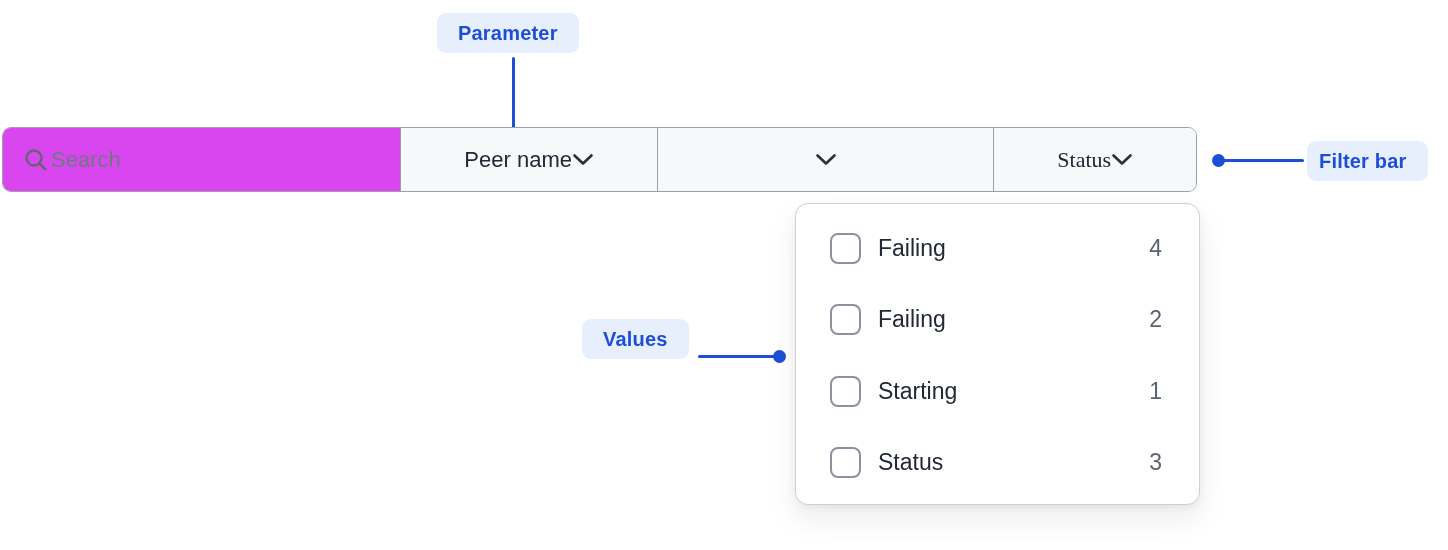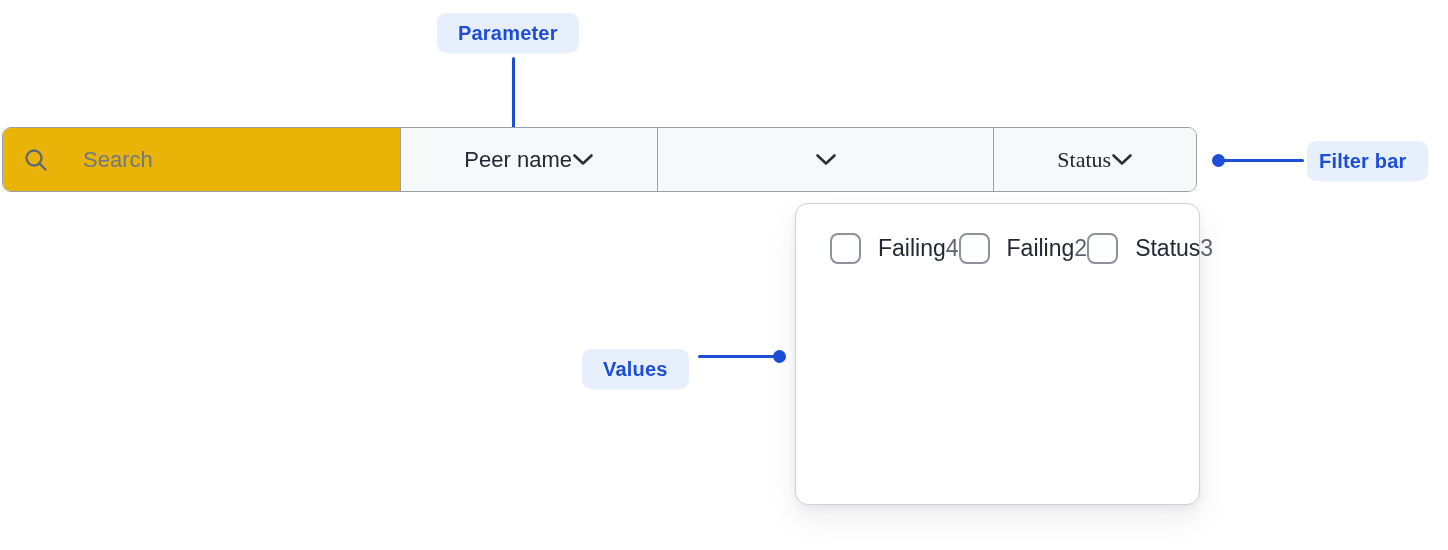--- a/index.html
+++ b/index.html
@@ -27,22 +27,22 @@
   .ann-line-h{position:absolute;height:3px;background:var(--accent-blue);border-radius:2px;}
   .ann-dot{position:absolute;width:13px;height:13px;border-radius:50%;background:var(--accent-blue);}
 
   
   .filter-bar{
     position:absolute;left:2px;top:127px;width:1195px;height:65px;
     display:flex;background:#fff;border:1.5px solid var(--bar-border);
     border-radius:9px;overflow:hidden;
   }
   .search-seg{
-    width:398px;display:flex;align-items:center;gap:34px;
-    padding:0 18px 0 20px;background:#eab308;
+    width:398px;display:flex;align-items:center;gap:2px;
+    padding:0 18px 0 20px;background:#d946ef;
   }
   .search-seg input{
     border:none;outline:none;background:transparent;flex:1;min-width:0;
     font-family:inherit;font-size:22px;color:var(--text-dark);
   }
   .search-seg input::placeholder{color:#707783;opacity:1;}
   .drop-seg{
     display:flex;align-items:center;justify-content:center;
     background:var(--segment-bg);border-left:1.5px solid var(--bar-border);
     cursor:pointer;
@@ -51,21 +51,21 @@
   .seg-peer{width:257px;}
   .seg-cluster{width:337px;}
   .seg-status{width:203px;font-family:Liberation Serif, serif;}
   .chev{flex:0 0 auto;display:block;}
 
   
   .panel{
     position:absolute;left:795px;top:203px;width:405px;height:302px;
     background:#ffffff;border:1px solid var(--panel-border);border-radius:13px;
     box-shadow:0 14px 28px rgba(23,28,38,.08),0 3px 8px rgba(23,28,38,.05);
-    display:flex;flex-direction:row;justify-content:space-between;
+    display:flex;flex-direction:column;justify-content:space-between;
     padding:28px 37px 25px 34px;
   }
   .panel-row{display:flex;align-items:center;height:33px;cursor:pointer;}
   .checkbox{
     width:31px;height:31px;border:2px solid #8b929e;border-radius:8px;
     background:#fff;flex:0 0 auto;
   }
   .row-label{margin-left:17px;font-size:23px;color:var(--text-dark);}
   .row-count{margin-left:auto;font-size:23px;color:var(--text-muted);}
 </style>
@@ -105,38 +105,43 @@
       <svg class="chev" width="22" height="13" viewBox="0 0 22 13" fill="none">
         <polyline points="2.5,2.5 11,10.5 19.5,2.5" stroke="#2a3038" stroke-width="2.6" stroke-linecap="round" stroke-linejoin="round"></polyline>
       </svg>
     </div>
   </div>
 
   <div class="ann-dot" style="left:1212px;top:154px;"></div>
   <div class="ann-line-h" style="left:1222px;top:159px;width:82px;"></div>
   <div class="ann-pill" style="left:1307px;top:141px;padding-left:12px;">Filter bar</div>
 
-  <div class="ann-pill" style="left:582px;top:349px;">Values</div>
+  <div class="ann-pill" style="left:582px;top:319px;">Values</div>
   <div class="ann-line-h" style="left:698px;top:355px;width:78px;"></div>
   <div class="ann-dot" style="left:773px;top:350px;"></div>
 
   <div class="panel">
 
     <div class="panel-row">
       <span class="checkbox"></span>
       <span class="row-label">Failing</span>
       <span class="row-count">4</span>
     </div>
 
     <div class="panel-row">
       <span class="checkbox"></span>
       <span class="row-label">Failing</span>
       <span class="row-count">2</span>
     </div>
 
+    <div class="panel-row">
+      <span class="checkbox"></span>
+      <span class="row-label">Starting</span>
+      <span class="row-count">1</span>
+    </div>
 
     <div class="panel-row">
       <span class="checkbox"></span>
       <span class="row-label">Status</span>
       <span class="row-count">3</span>
     </div>
 
   </div>
 </div>
 

